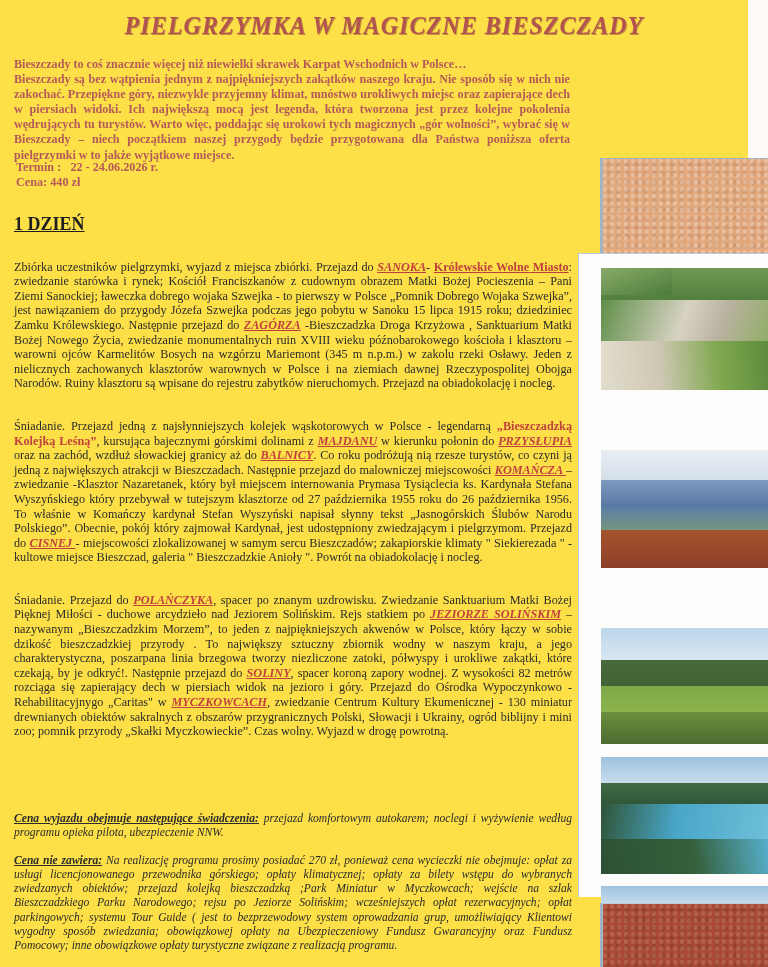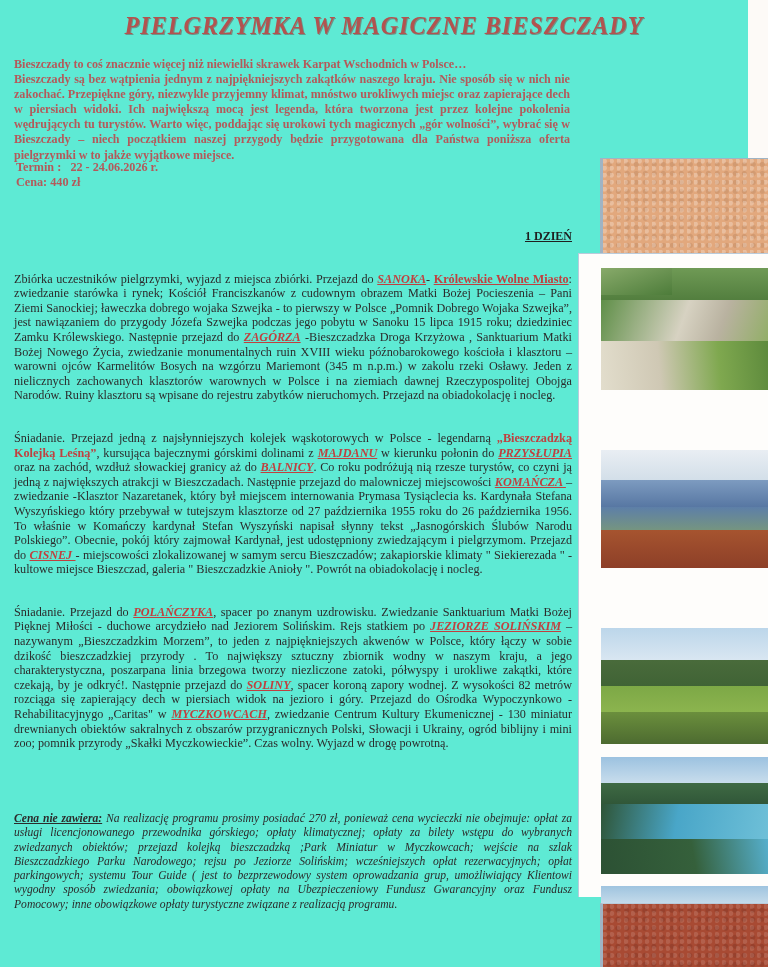--- a/index.html
+++ b/index.html
@@ -13,21 +13,21 @@
     background: #fdfaf7;
     font-family: "Liberation Serif", "DejaVu Serif", serif;
     overflow: hidden;
     position: relative;
   }
 
   .page {
     position: relative;
     width: 748px;
     height: 967px;
-    background: #5eead4;
+    background: #fde047;
   }
 
   
   .title {
     position: absolute;
     left: 0;
     top: 12px;
     width: 768px;
     text-align: center;
     font-family: "Liberation Serif", "DejaVu Serif", serif;
@@ -74,23 +74,23 @@
     color: #2b2b2b;
     font-size: 12.2px;
     line-height: 14.6px;
     text-align: justify;
   }
 
   .dayhead {
     font-weight: bold;
     text-decoration: underline;
     display: block;
-    margin-top: 15px;
-    text-align: right;
-    font-size: 12px;
+    margin-top: 3px;
+    text-align: left;
+    font-size: 18px;
     color: #1f1f1f;
   }
   .daybody {
     display: block;
     margin-bottom: 0px;
     margin-top: 28px;
   }
 
   
   .hl {           
@@ -234,20 +234,21 @@
   </div>
 
   <div class="body-col" id="itinerary">
       <span class="dayhead">1 DZIEŃ</span>
       <span class="daybody"><span>Zbiórka uczestników pielgrzymki, wyjazd z miejsca zbiórki. Przejazd do </span><span class="hl">SANOKA</span><span>- </span><span class="hl2">Królewskie Wolne Miasto</span><span>: zwiedzanie starówka i rynek; Kościół Franciszkanów z cudownym obrazem Matki Bożej Pocieszenia – Pani Ziemi Sanockiej; ławeczka dobrego wojaka Szwejka - to pierwszy w Polsce „Pomnik Dobrego Wojaka Szwejka”, jest nawiązaniem do przygody Józefa Szwejka podczas jego pobytu w Sanoku  15 lipca 1915 roku; dziedziniec Zamku Królewskiego. Następnie przejazd do </span><span class="hl">ZAGÓRZA</span><span> -Bieszczadzka Droga Krzyżowa , Sanktuarium Matki Bożej Nowego Życia, zwiedzanie monumentalnych ruin XVIII wieku późnobarokowego kościoła i klasztoru – warowni ojców Karmelitów Bosych na wzgórzu Mariemont (345 m n.p.m.) w zakolu rzeki Osławy. Jeden z nielicznych zachowanych klasztorów warownych w Polsce i na ziemiach dawnej Rzeczypospolitej Obojga Narodów. Ruiny klasztoru są wpisane do rejestru zabytków nieruchomych. Przejazd na obiadokolację i nocleg.</span></span>
       <span class="daybody"><span>Śniadanie. Przejazd jedną z najsłynniejszych kolejek wąskotorowych w Polsce - legendarną </span><span class="hl3">„Bieszczadzką Kolejką Leśną”</span><span>, kursująca bajecznymi górskimi dolinami z </span><span class="hl">MAJDANU</span><span> w kierunku połonin do </span><span class="hl">PRZYSŁUPIA</span><span> oraz na zachód, wzdłuż słowackiej granicy aż do </span><span class="hl">BALNICY</span><span>. Co roku podróżują nią rzesze turystów, co czyni ją jedną z największych atrakcji w Bieszczadach. Następnie przejazd do malowniczej miejscowości </span><span class="hl">KOMAŃCZA </span><span> – zwiedzanie -Klasztor Nazaretanek, który był  miejscem internowania Prymasa Tysiąclecia ks. Kardynała Stefana Wyszyńskiego który przebywał w tutejszym klasztorze od 27 października 1955 roku do 26 października 1956. To właśnie w Komańczy kardynał Stefan Wyszyński napisał słynny tekst „Jasnogórskich Ślubów Narodu Polskiego”. Obecnie, pokój który zajmował Kardynał, jest udostępniony zwiedzającym i pielgrzymom. Przejazd do </span><span class="hl">CISNEJ </span><span> - miejscowości zlokalizowanej w samym sercu Bieszczadów; zakapiorskie klimaty " Siekierezada " - kultowe miejsce Bieszczad, galeria " Bieszczadzkie Anioły ". Powrót na obiadokolację i nocleg.</span></span>
       <span class="daybody"><span>Śniadanie. Przejazd do </span><span class="hl">POLAŃCZYKA</span><span>, spacer po znanym uzdrowisku. Zwiedzanie Sanktuarium Matki Bożej Pięknej Miłości  - duchowe arcydzieło nad Jeziorem Solińskim. Rejs statkiem po </span><span class="hl">JEZIORZE SOLIŃSKIM</span><span> – nazywanym „Bieszczadzkim Morzem”, to jeden z najpiękniejszych akwenów w Polsce, który łączy w sobie dzikość bieszczadzkiej przyrody . To największy sztuczny zbiornik wodny w naszym kraju, a jego charakterystyczna, poszarpana linia brzegowa tworzy niezliczone zatoki, półwyspy i urokliwe zakątki, które czekają, by je odkryć!. Następnie przejazd do </span><span class="hl">SOLINY</span><span>, spacer koroną zapory wodnej. Z wysokości 82 metrów rozciąga się zapierający dech w piersiach widok na jezioro i góry. Przejazd do Ośrodka Wypoczynkowo - Rehabilitacyjnygo „Caritas" w </span><span class="hl">MYCZKOWCACH</span><span>, zwiedzanie Centrum Kultury Ekumenicznej - 130 miniatur drewnianych obiektów sakralnych z obszarów przygranicznych Polski, Słowacji i Ukrainy, ogród biblijny i mini zoo; pomnik przyrody „Skałki Myczkowieckie”. Czas wolny. Wyjazd w drogę powrotną.</span></span>
     </div>
 
   <div class="notes" id="notes">
+      <span class="block"><span class="lead">Cena wyjazdu obejmuje następujące świadczenia:</span><span> przejazd komfortowym autokarem; noclegi i wyżywienie według programu opieka pilota, ubezpieczenie NNW.</span></span>
       <span class="block"><span class="lead">Cena nie zawiera:</span><span> Na realizację programu prosimy posiadać 270 zł, ponieważ cena wycieczki nie obejmuje: opłat za usługi licencjonowanego przewodnika górskiego; opłaty klimatycznej; opłaty za bilety wstępu do wybranych zwiedzanych obiektów; przejazd kolejką bieszczadzką ;Park Miniatur w Myczkowcach; wejście na szlak Bieszczadzkiego Parku Narodowego; rejsu po Jeziorze Solińskim; wcześniejszych opłat rezerwacyjnych; opłat parkingowych; systemu Tour Guide ( jest to bezprzewodowy system oprowadzania grup, umożliwiający Klientowi wygodny sposób zwiedzania; obowiązkowej opłaty na Ubezpieczeniowy Fundusz Gwarancyjny oraz Fundusz Pomocowy; inne obowiązkowe opłaty turystyczne związane z realizacją programu.</span></span>
     </div>
 
   <div class="swatch-top"></div>
 
   <div class="panel">
     <div class="photo p1">
       <div class="sky"></div>
         <div class="band b2"></div>
         <div class="band b3"></div>

